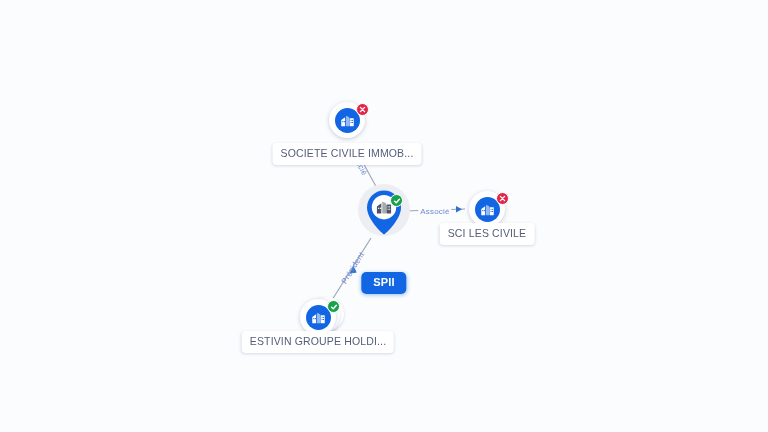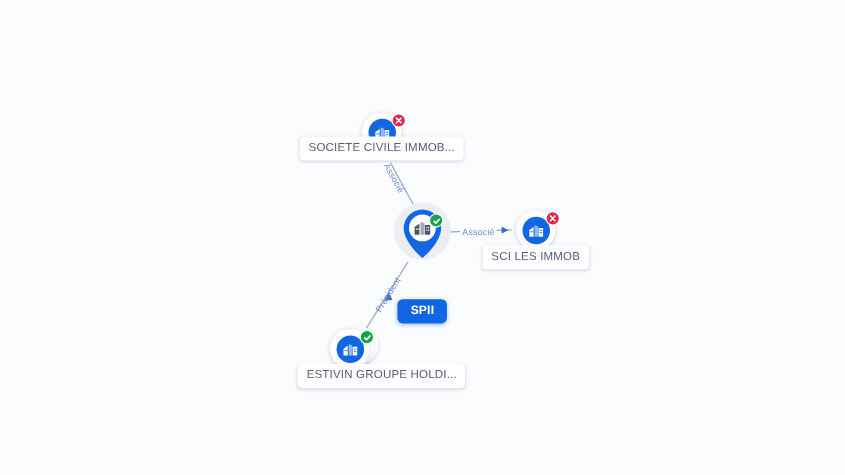--- a/index.html
+++ b/index.html
@@ -215,21 +215,21 @@
             <rect x="19.2" y="14.4" width="1.5" height="1.6" fill="#1266e3"></rect>
           </svg>
         </div>
       </div>
       <div class="badge ko" style="left:9px; top:-17px;">
         <svg width="7" height="7" viewBox="0 0 10 10">
           <path d="M2 2 L8 8 M8 2 L2 8" stroke="#ffffff" stroke-width="1.9" stroke-linecap="round" fill="none"></path>
         </svg>
       </div>
     </div>
-    <div class="node-label" style="left:0px; top:4px;">SOCIETE CIVILE IMMOB...</div>
+    <div class="node-label" style="left:0px; top:23px;">SOCIETE CIVILE IMMOB...</div>
   </div>
 
   <div class="node" style="left:384px; top:212px;">
     <div class="pin-halo" style="left:0px; top:-2px;"></div>
     <div class="pin-wrap" style="left:0px; top:1px;">
       <div class="pin-shape">
         <svg width="40" height="50" viewBox="0 0 40 50" xmlns="http://www.w3.org/2000/svg">
           <path d="M20 2.5C10.6 2.5 3 10.1 3 19.5c0 11.6 13.6 24.2 16.1 26.4a1.4 1.4 0 0 0 1.8 0C23.4 43.7 37 31.1 37 19.5 37 10.1 29.4 2.5 20 2.5z" fill="#1266e3"></path>
           <circle cx="20" cy="19.2" r="12.2" fill="#ffffff"></circle>
         </svg>
@@ -272,21 +272,21 @@
             <rect x="19.2" y="14.4" width="1.5" height="1.6" fill="#1266e3"></rect>
           </svg>
         </div>
       </div>
       <div class="badge ko" style="left:9px; top:-17px;">
         <svg width="7" height="7" viewBox="0 0 10 10">
           <path d="M2 2 L8 8 M8 2 L2 8" stroke="#ffffff" stroke-width="1.9" stroke-linecap="round" fill="none"></path>
         </svg>
       </div>
     </div>
-    <div class="node-label" style="left:0px; top:14px;">SCI LES IMMOB</div>
+    <div class="node-label" style="left:0px; top:14px;">SCI LES CIVILE</div>
   </div>
 
   <div class="node" style="left:318px; top:317px;">
     <div class="node-disc-wrap">
       <div class="stack-card" style="left:9px; top:-3px;"></div>
       <div class="stack-card" style="left:5px; top:-1px;"></div>
       <div class="node-disc">
         <div class="node-circle-blue">
           <svg width="15" height="15" viewBox="0 0 24 24" fill="#ffffff">
             <path d="M2 21V11.2l6.2-4.4V21H2z"></path>
@@ -300,16 +300,16 @@
             <rect x="19.2" y="14.4" width="1.5" height="1.6" fill="#1266e3"></rect>
           </svg>
         </div>
       </div>
       <div class="badge ok" style="left:9px; top:-17px;">
         <svg width="8" height="8" viewBox="0 0 10 10">
           <path d="M2 5.2 L4.1 7.3 L8 2.9" stroke="#ffffff" stroke-width="1.8" fill="none" stroke-linecap="round" stroke-linejoin="round"></path>
         </svg>
       </div>
     </div>
-    <div class="node-label" style="left:0px; top:14px;margin-left:29px;">ESTIVIN GROUPE HOLDI...</div>
+    <div class="node-label" style="left:0px; top:14px;">ESTIVIN GROUPE HOLDI...</div>
   </div>
 
 </div>
 
 </body></html>

